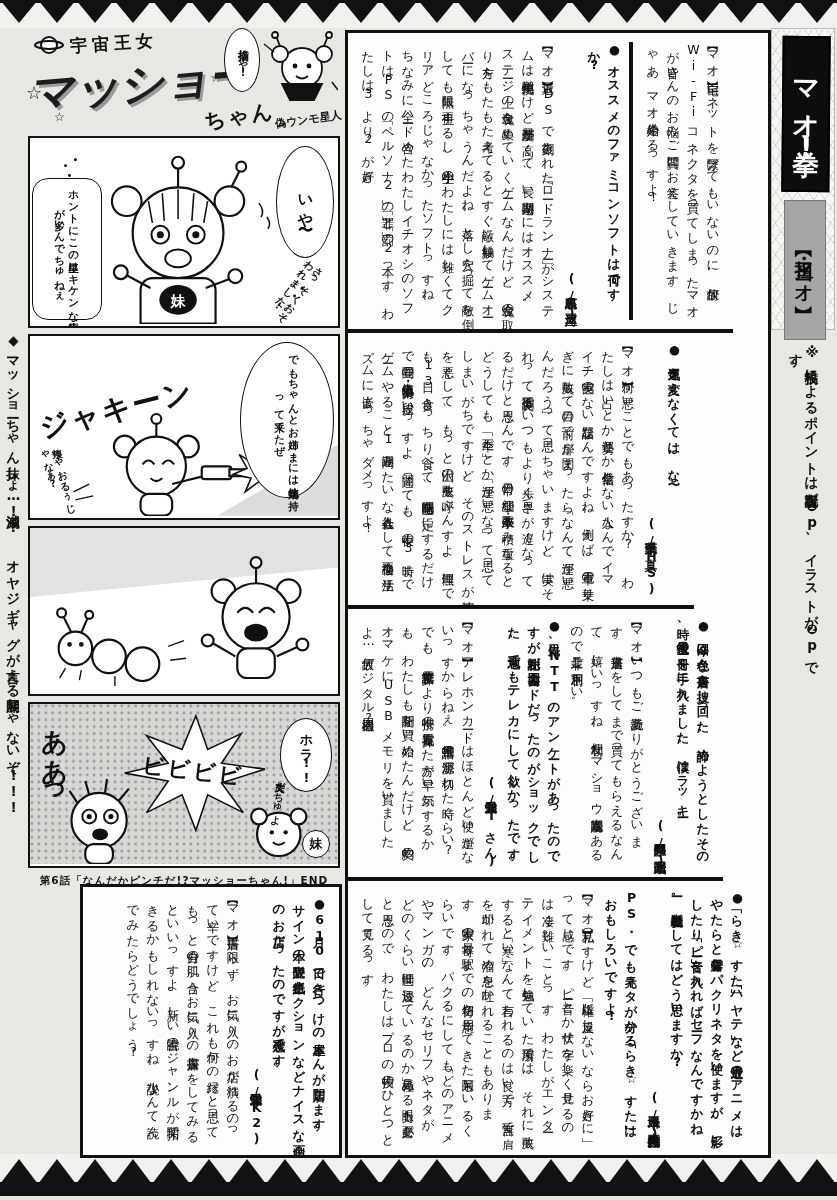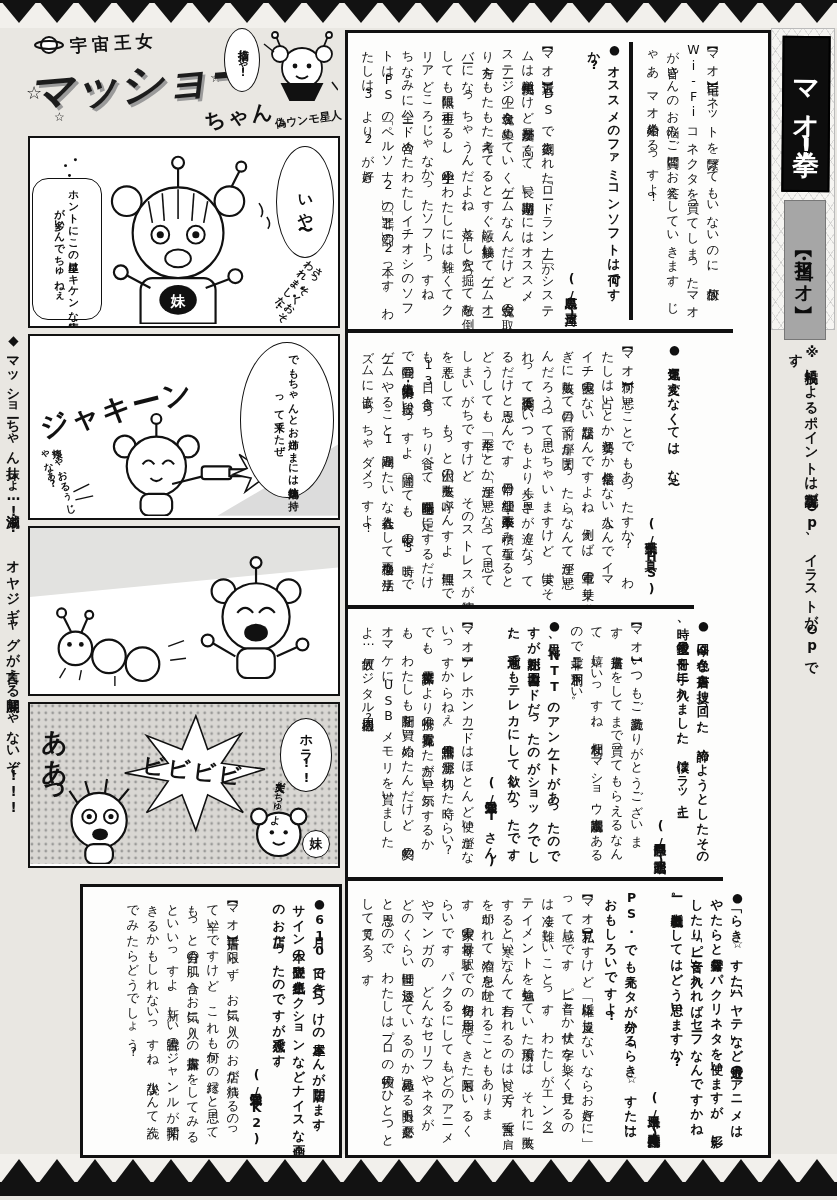--- a/index.html
+++ b/index.html
@@ -290,20 +290,21 @@
         <circle cx="259" cy="130" r="2.2" fill="#111"></circle>
         <path d="M246,140 q6,5 12,0" stroke="#111" stroke-width="2" fill="none"></path>
       </svg>
       <div class="cry" style="left:8px;top:8px;font-size:26px;height:120px;">ああっ</div>
       <div class="sfx" style="left:112px;top:52px;font-size:22px;transform:rotate(7deg);letter-spacing:3px;">ビビビビ</div>
       <div class="bubble round" style="right:6px;top:14px;width:44px;height:66px;font-size:13px;">ホラ!!</div>
       <div class="hand" style="right:56px;top:70px;height:80px;transform:rotate(8deg);">大丈夫だちゅよ</div>
       <div class="badge" style="right:8px;bottom:8px;">妹</div>
     </div>
 
+    <div id="end-caption">第6話「なんだかピンチだ!?マッショーちゃん!」END</div>
   </div>
 
   <div id="margin-note">◆マッショーちゃん抹しょ…消滅!? オヤジギャグが言える展開じゃないぞ!!!</div>
 
   <div id="qa-main">
     <div class="qa-row" id="row1">
       <p class="intro">【マオ】自宅にネットを繋げてもいないのに、何故かWi-Fiコネクタを買ってしまったマオが皆さんのお悩みご質問にお答えしていきます。じゃあ、マオ拳始めるっすよ!</p>
       <p class="q">●オススメのファミコンソフトは何ですか?</p>
       <p class="from">(広島県/三河屋)</p>
       <p>【マオ】最近、DSで復刻された「ロードランナー」がシステムは単純明快だけど難易度が高くて、長い期間遊ぶにはオススメ。ステージ上の金塊を集めていくゲームなんだけど、金塊の取り方をもたもた考えてるとすぐ敵に接触してゲームオーバーになっちゃうんだよね。落とし穴を掘って敵を倒しても無限に再生するし。小学生のわたしには難しくてクリアどころじゃなかったソフトっすね。ちなみに全ハード含めたわたしイチオシのソフトはPSの「ペルソナ2」の「罪」と「罰」の2本っす。わたしは3より2が好き。</p>

